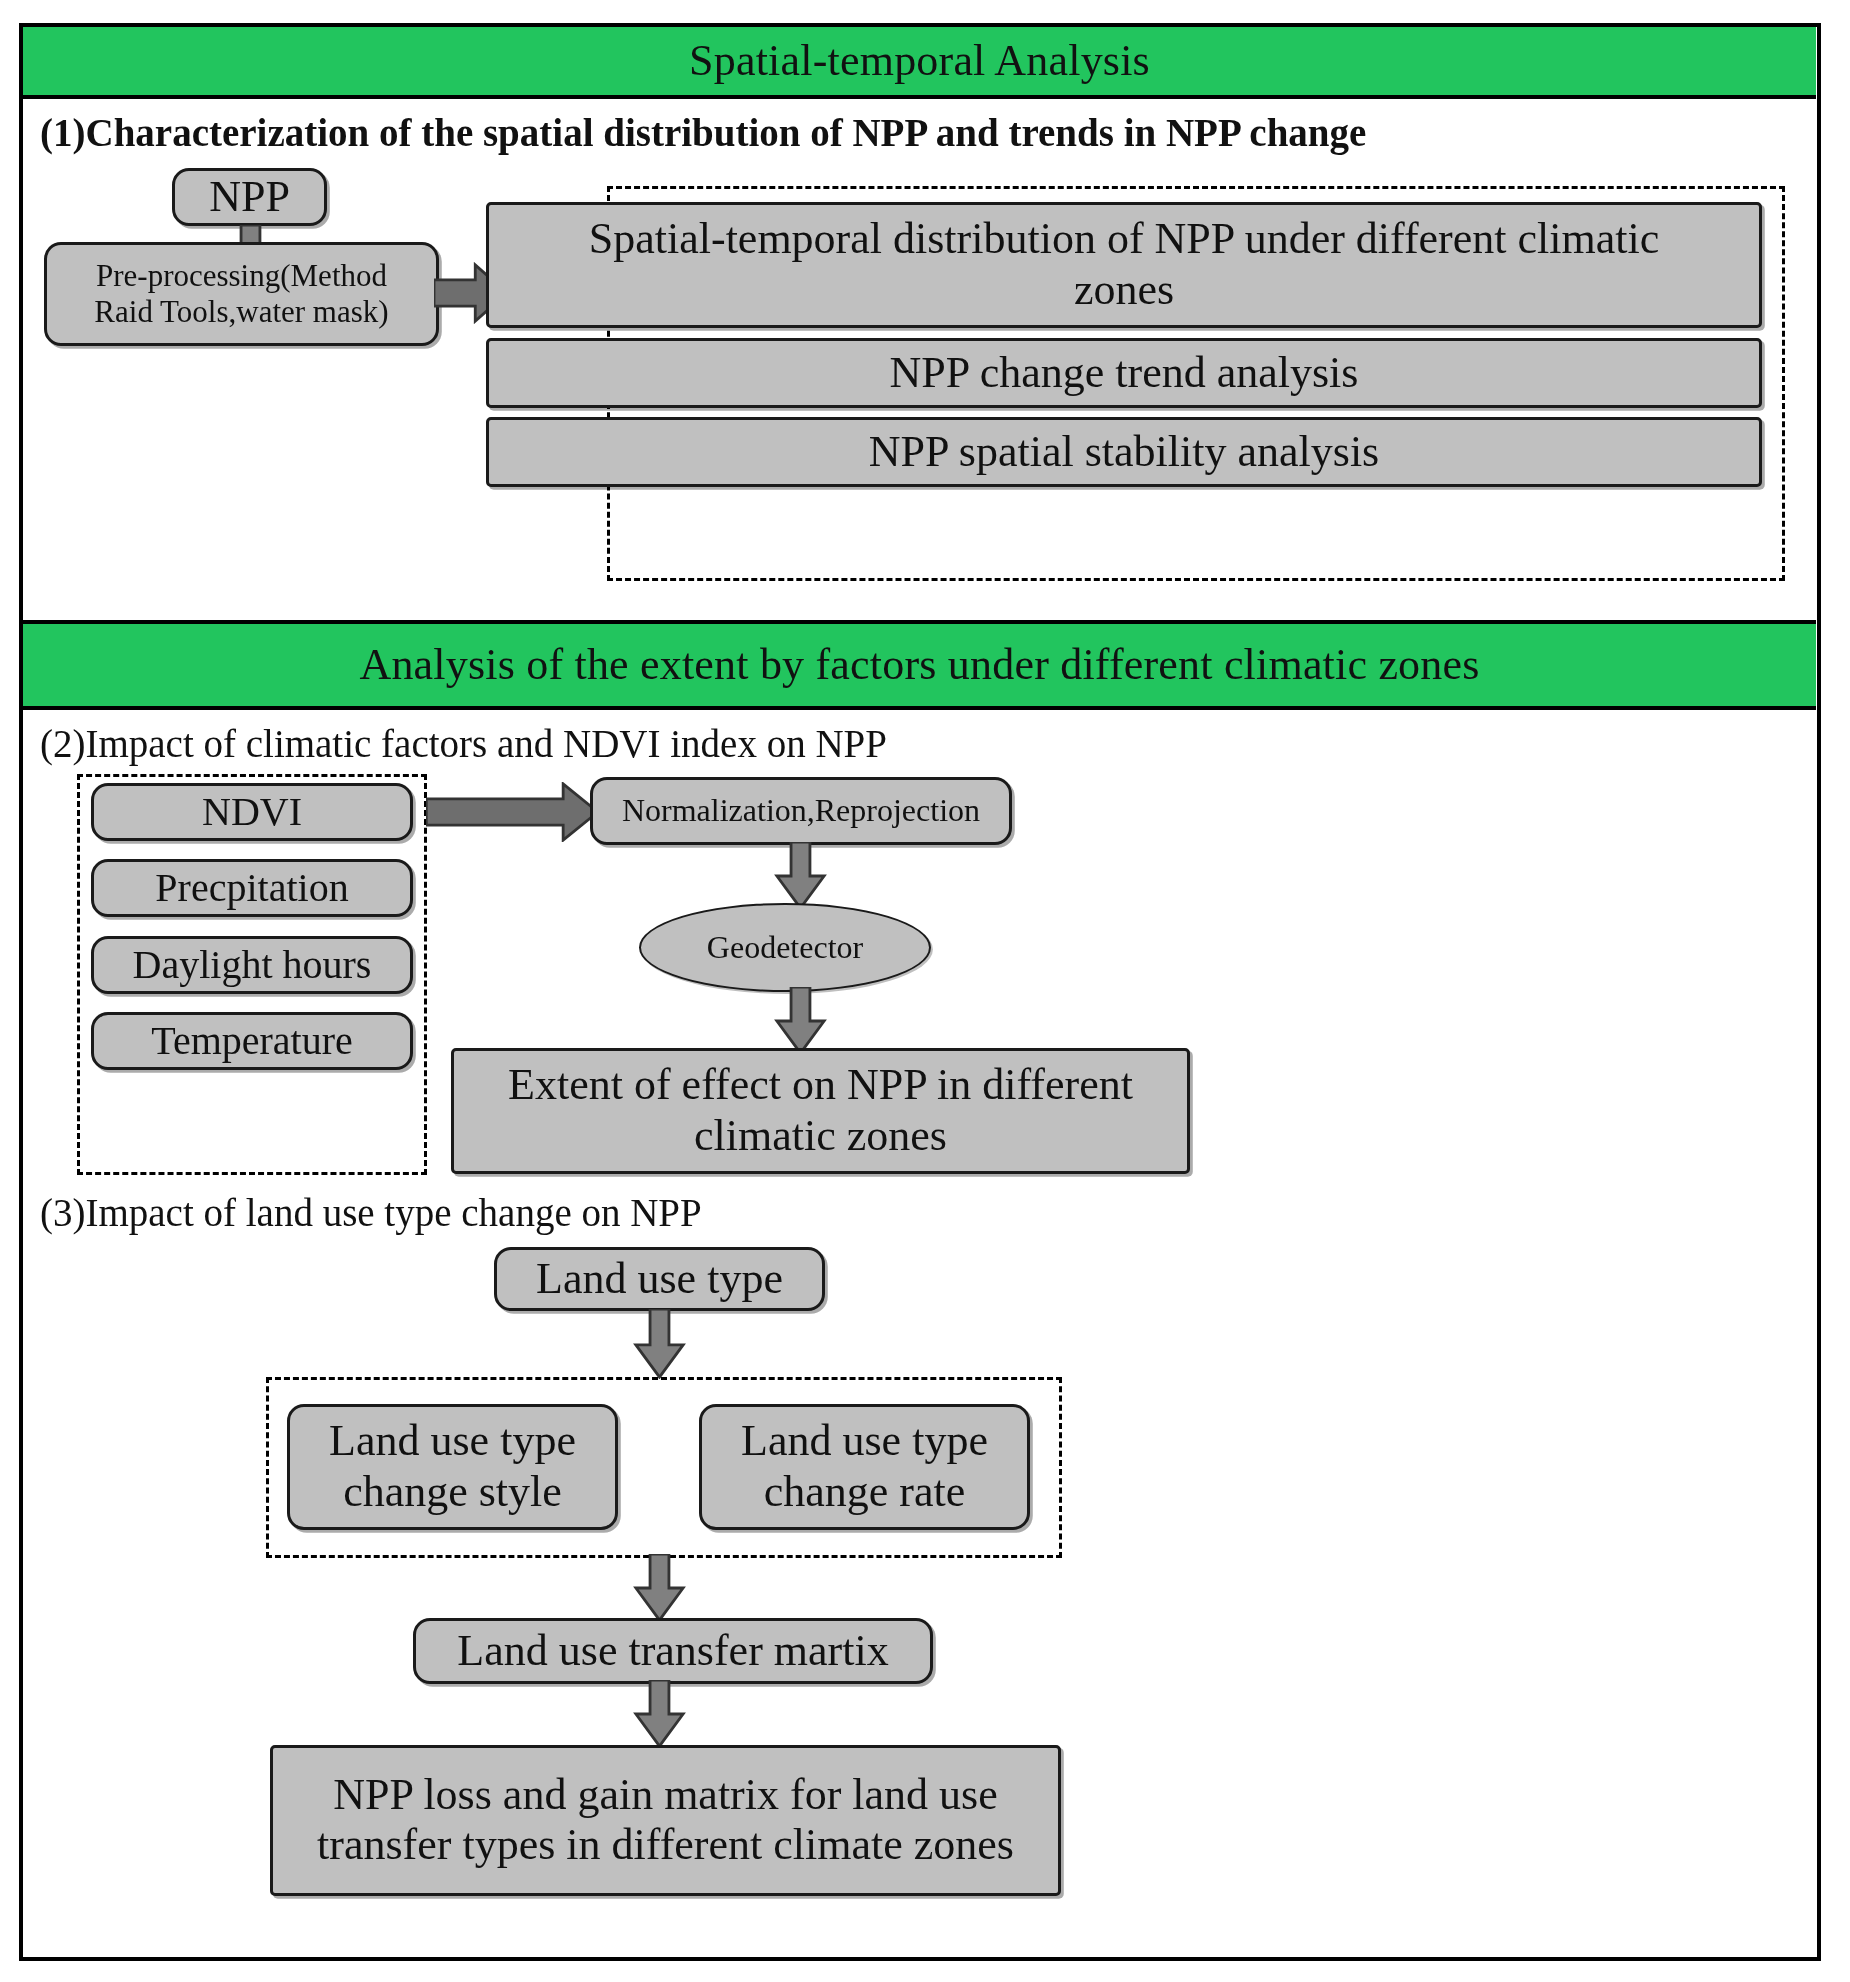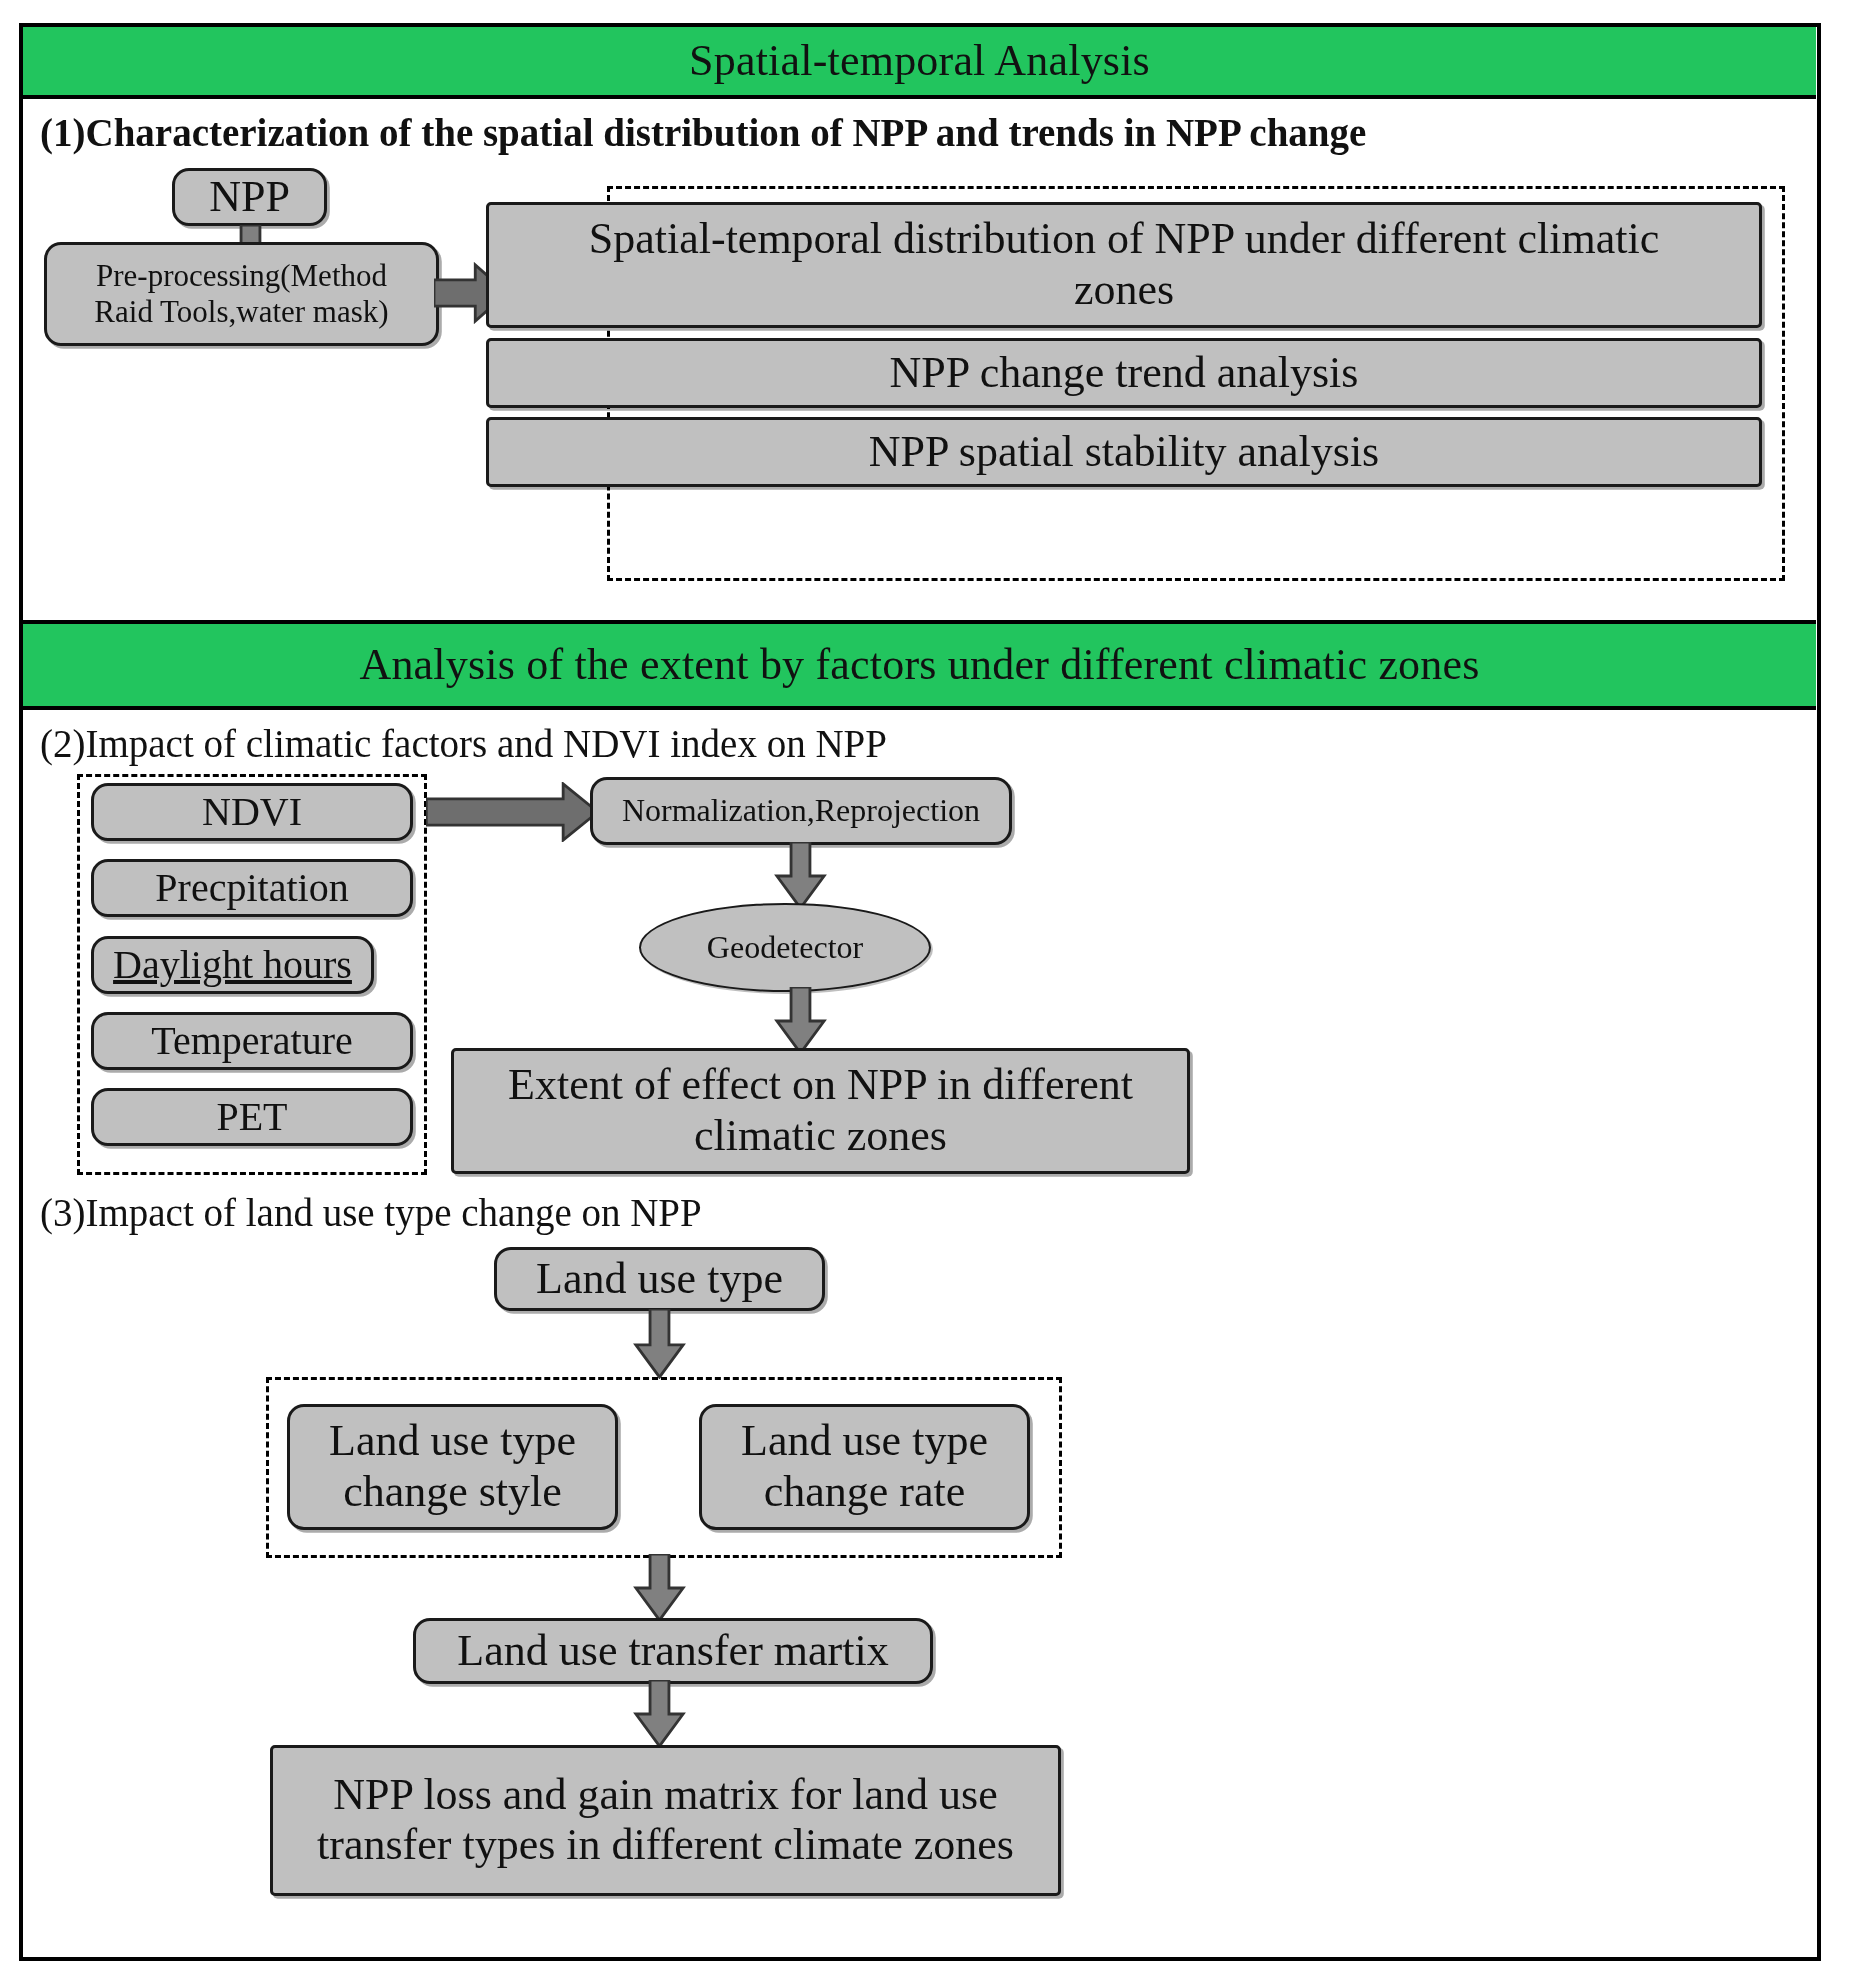--- a/index.html
+++ b/index.html
@@ -125,23 +125,22 @@
     <div class="node sq t47" style="left:463px; top:390px; width:1276px; height:70px;">NPP spatial stability analysis</div>
 
     <div class="band" id="band2">Analysis of the extent by factors under different climatic zones</div>
 
     <div class="caption" style="left:17px; top:694px;">(2)Impact of climatic factors and NDVI index on NPP</div>
 
     <div class="dashbox" style="left:54px; top:747px; width:350px; height:401px;"></div>
 
     <div class="node round t43" style="left:68px; top:756px; width:322px; height:58px;">NDVI</div>
     <div class="node round t43" style="left:68px; top:832px; width:322px; height:58px;">Precpitation</div>
-    <div class="node round t43" style="left:68px; top:909px; width:283px; height:58px;text-decoration:underline;">Daylight hours</div>
+    <div class="node round t43" style="left:68px; top:909px; width:322px; height:58px;">Daylight hours</div>
     <div class="node round t43" style="left:68px; top:985px; width:322px; height:58px;">Temperature</div>
-    <div class="node round t43" style="left:68px; top:1061px; width:322px; height:58px;">PET</div>
 
     <div class="arrow" style="left:403px; top:755px; width:174px; height:60px;">
       <svg width="174" height="60" viewBox="0 0 185 64">
         <polygon points="0,18 146,18 146,2 183,32 146,62 146,46 0,46" fill="#6e6e6e" stroke="#333333" stroke-width="3"></polygon>
       </svg>
     </div>
 
     <div class="node round t34" style="left:567px; top:750px; width:422px; height:68px;">Normalization,Reprojection</div>
 
     <div class="arrow" style="left:751px; top:815px; width:53px; height:68px;">

